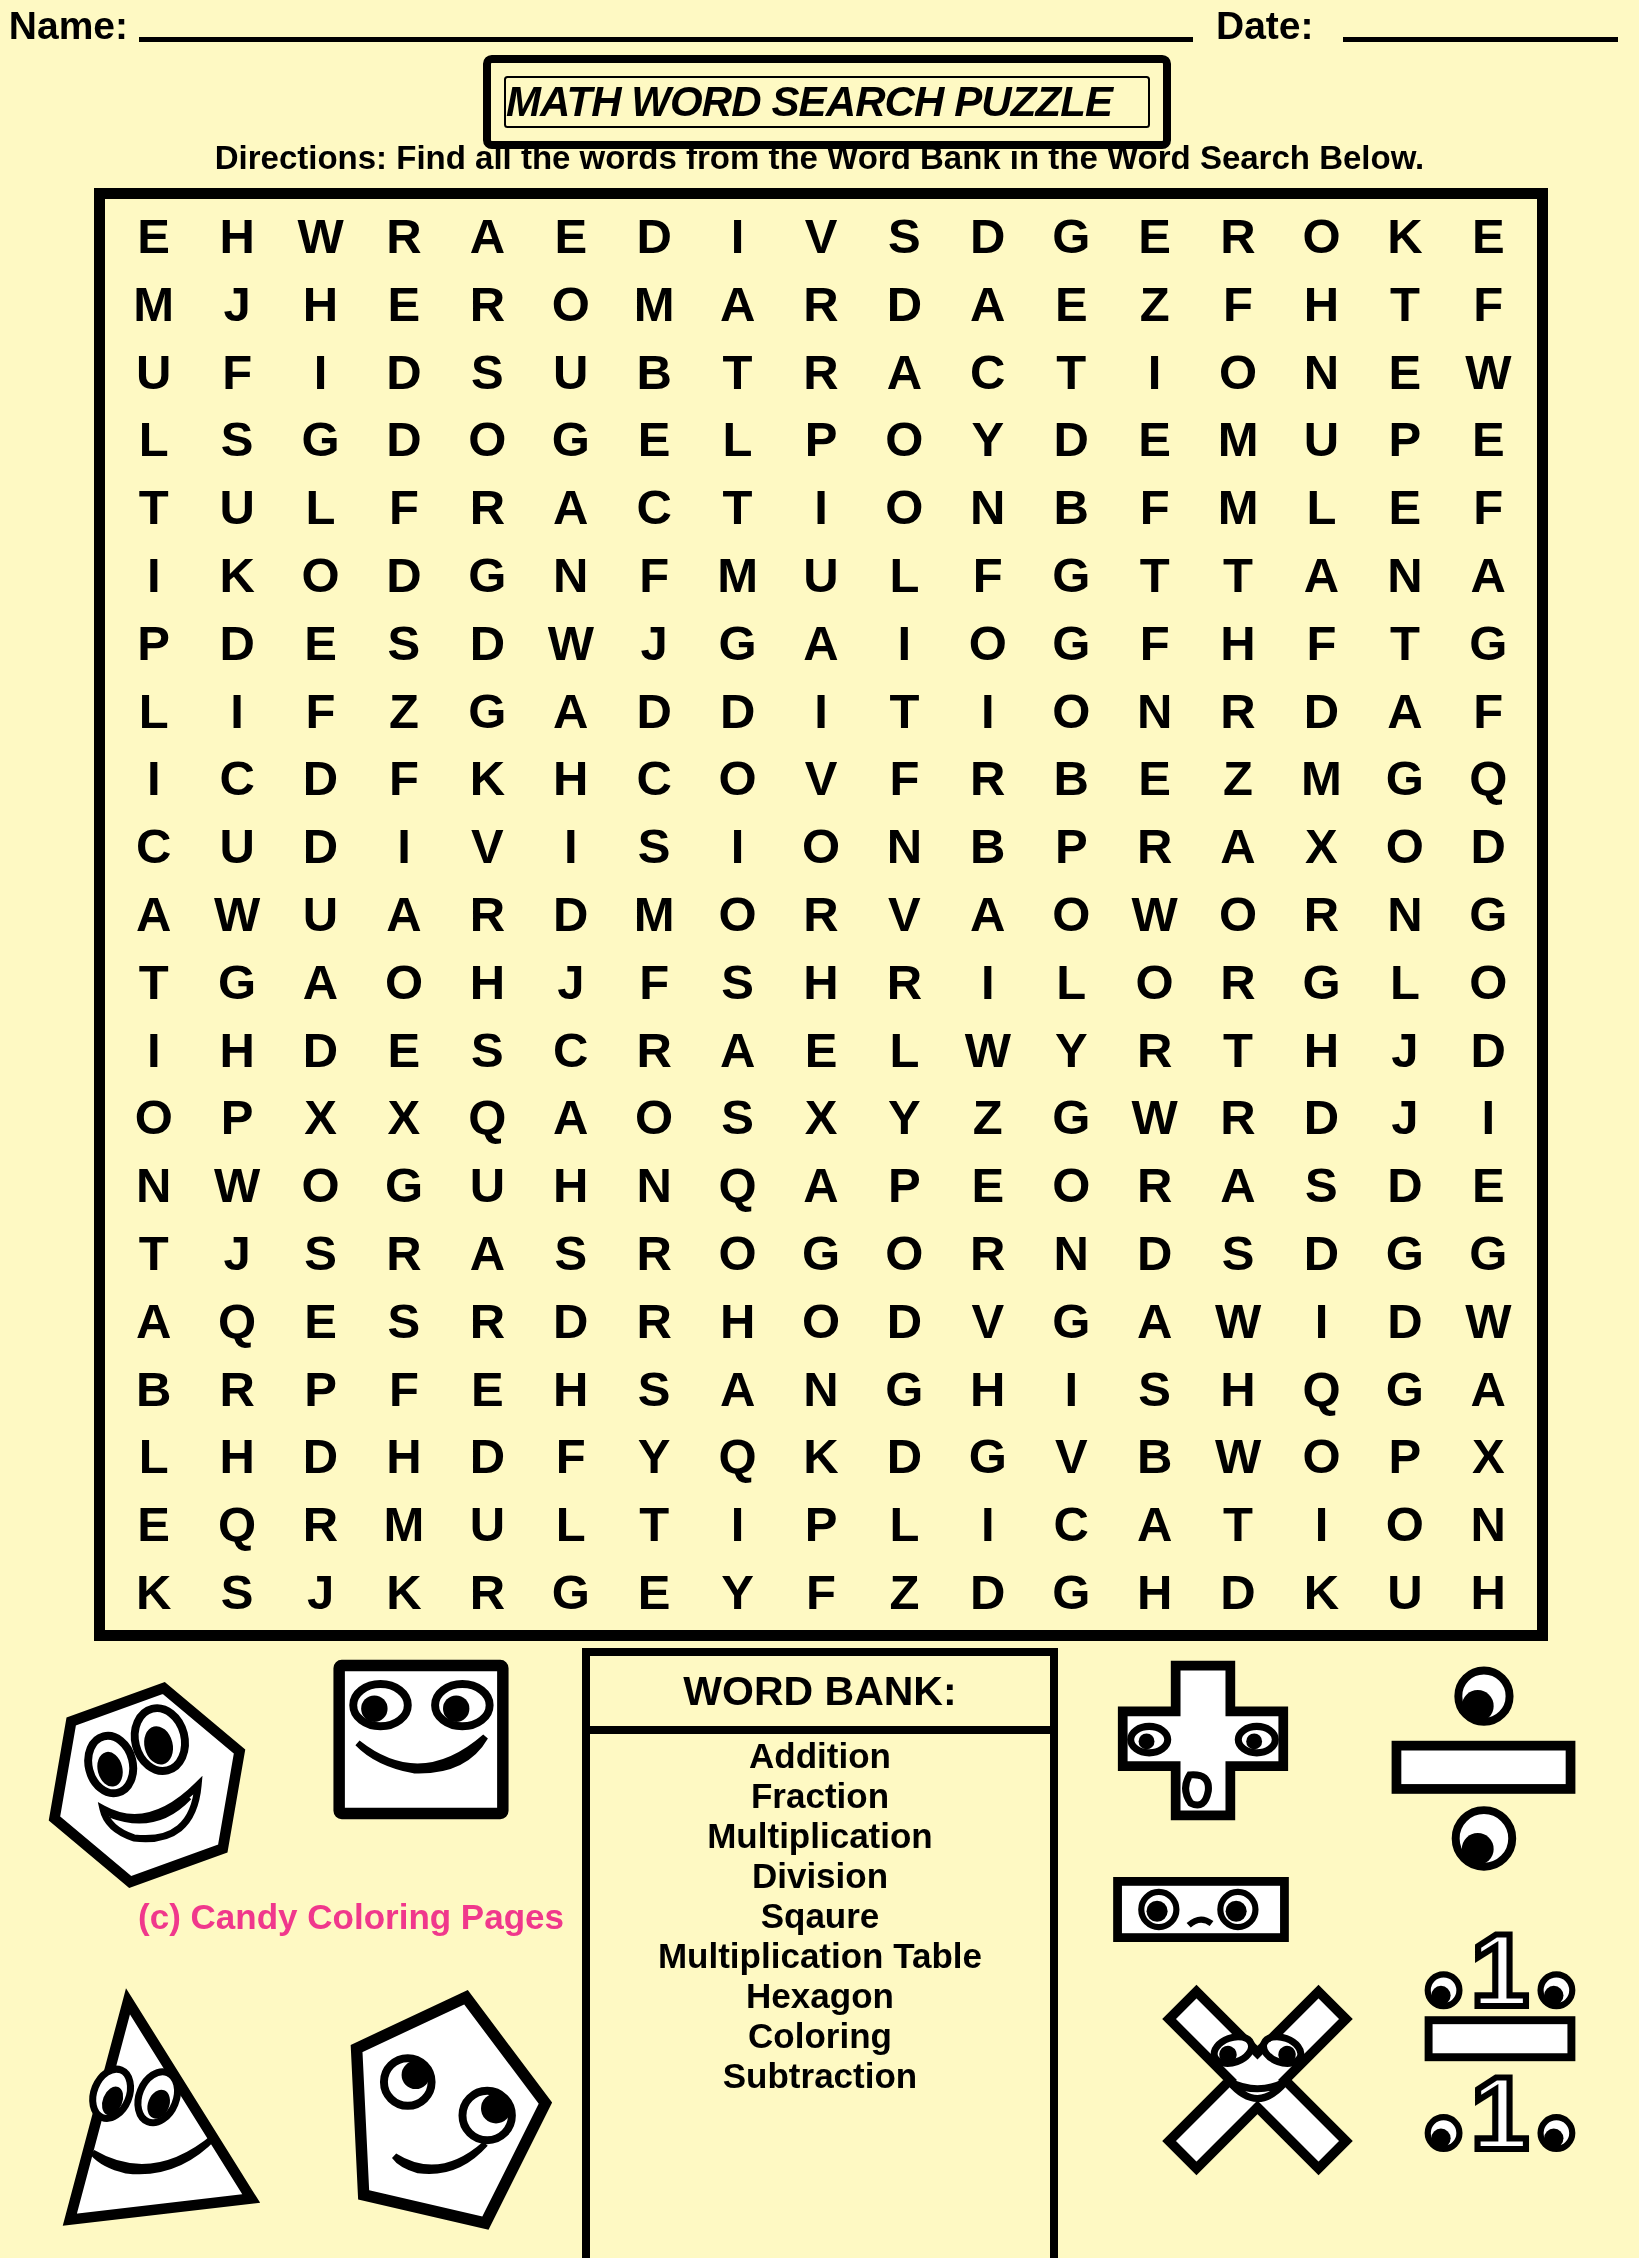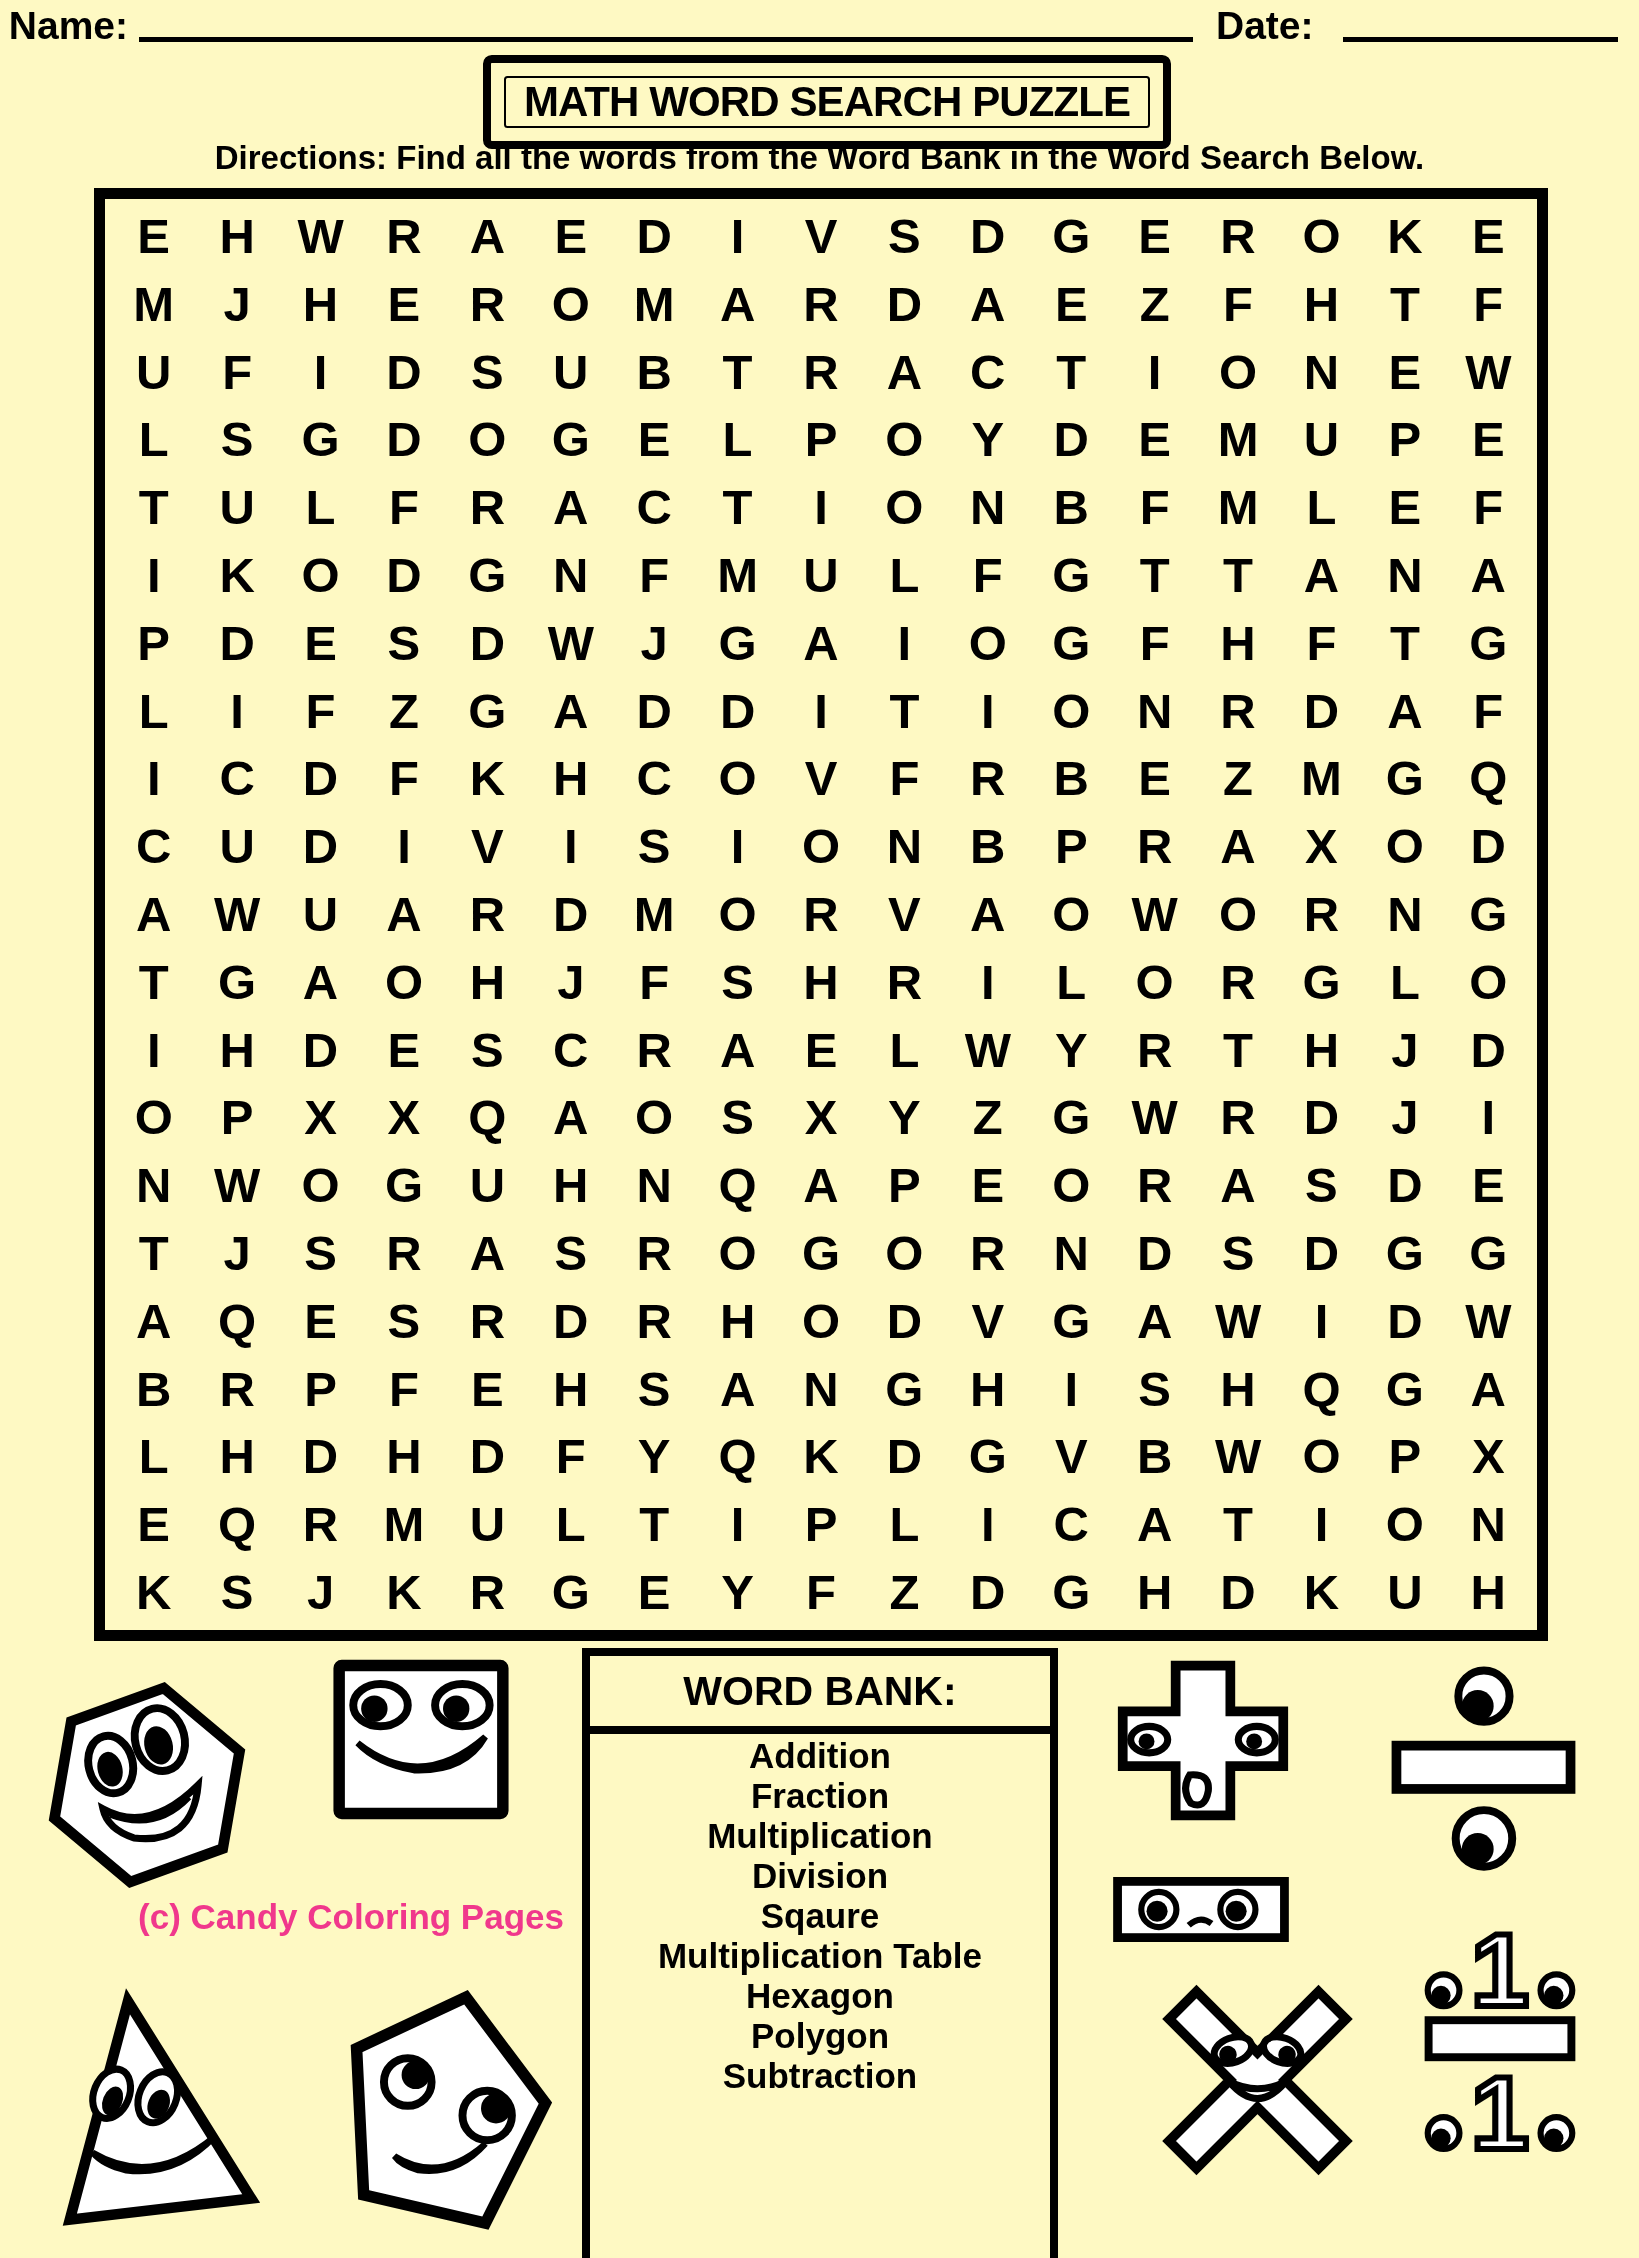--- a/index.html
+++ b/index.html
@@ -10,21 +10,21 @@
   
   #name-label{left:8.8px;top:3.5px;font-size:39px;font-weight:700;}
   #name-line{left:139px;top:37px;width:1054px;height:5.3px;background:#000;}
   #date-label{left:1216px;top:3.5px;font-size:39px;font-weight:700;}
   #date-line{left:1343px;top:37px;width:275px;height:5.3px;background:#000;}
 
   
   #title-box{left:483px;top:55px;width:672px;height:78px;border:8px solid #000;border-radius:8.8px;
              display:flex;align-items:stretch;justify-content:center;}
   #title-inner{flex:1;margin:13px;border:2.6px solid #000;border-radius:3.5px;
-               display:flex;align-items:center;justify-content:center;}
+               display:flex;align-items:center;font-style:italic;}
   #page-title{font-size:42px;font-weight:700;letter-spacing:-0.9px;white-space:nowrap;}
 
   #directions{left:0;top:139px;width:1639px;text-align:center;font-size:33px;font-weight:700;}
 
   
   #word-search-grid{left:94px;top:188px;width:1454px;height:1453px;border:11.5px solid #000;
                     box-sizing:border-box;display:grid;
                     grid-template-columns:repeat(17,1fr);grid-template-rows:repeat(21,1fr);
                     padding:3.5px 7px;}
   .cell{display:flex;align-items:center;justify-content:center;
@@ -427,21 +427,21 @@
   <div class="abs" id="word-bank">
     <span id="word-bank-title">WORD BANK:</span>
     <div id="word-bank-list">
         <div class="wb-word">Addition</div>
         <div class="wb-word">Fraction</div>
         <div class="wb-word">Multiplication</div>
         <div class="wb-word">Division</div>
         <div class="wb-word">Sqaure</div>
         <div class="wb-word">Multiplication Table</div>
         <div class="wb-word">Hexagon</div>
-        <div class="wb-word">Polygon</div>
+        <div class="wb-word">Coloring</div>
         <div class="wb-word">Subtraction</div>
       </div>
   </div>
 
   <div class="abs" id="copyright" style="color: rgb(240, 56, 140);">(c) Candy Coloring Pages</div>
 
   <svg class="abs" style="left:41px;top:1681px" width="212" height="208" viewBox="0 0 240 236">
     <polygon class="ink" stroke-width="12" points="139,8 225,80 206,190 101,228 15,156 34,46"></polygon>
     <g transform="rotate(-14 105 80)">
       <ellipse class="ink" stroke-width="9" cx="76" cy="88" rx="25" ry="33"></ellipse>

